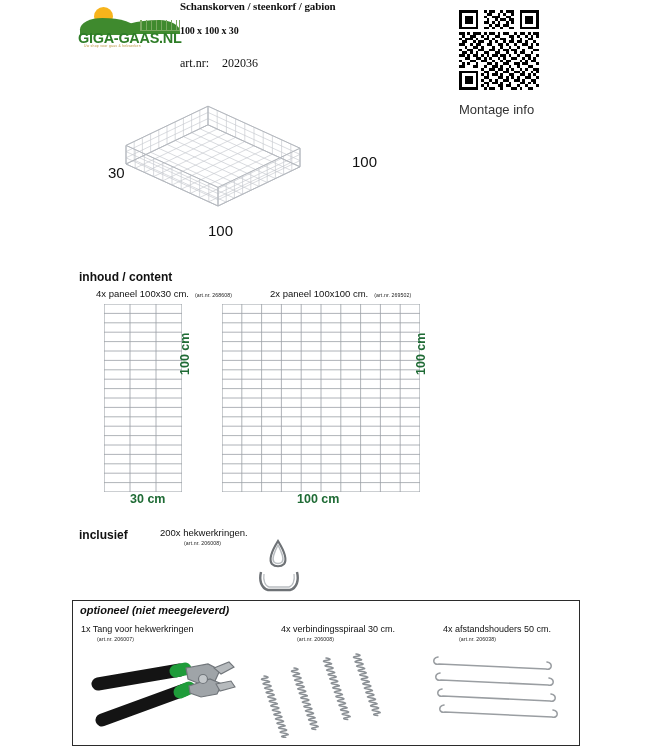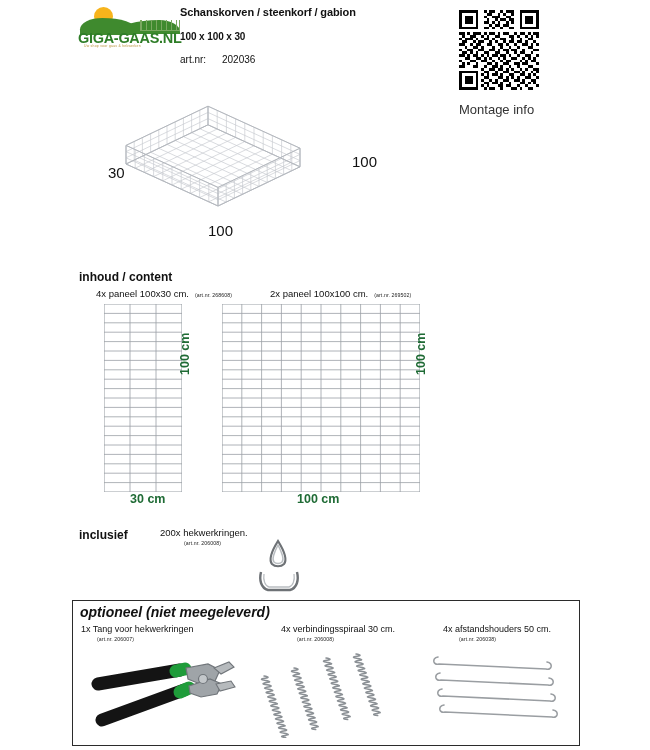--- a/index.html
+++ b/index.html
@@ -25,24 +25,24 @@
                  background: #3f8a2e; border-radius: 80% 40% 0 0 / 100% 100% 0 0; }
   .logo-fence { position: absolute; left: 62px; top: 14px; width: 40px; height: 11px;
                 border: 1px solid #7aa861; border-top: 0;
                 background: repeating-linear-gradient(90deg,#7aa861 0 1px,transparent 1px 5px); }
   .logo-word { position: absolute; left: 0; top: 24px; width: 104px;
                font-size: 14.5px; font-weight: bold; color: #2e7d27; letter-spacing: -0.3px;
                font-family: "Liberation Sans", sans-serif; }
   .logo-tag { position: absolute; left: 6px; top: 38px; width: 96px;
               font-size: 3.4px; color: #b8923e; letter-spacing: .25px; }
 
-  #title-block { position: absolute; left: 180px; top: 6px; width: 250px; }
+  #title-block { position: absolute; left: 180px; top: 0; width: 250px; font-family: Liberation Serif, serif; }
   .prod-title { font-size: 11px; font-weight: bold; color: #111; letter-spacing: -0.1px; }
   .prod-dims  { font-size: 10px; font-weight: bold; color: #111; margin-top: 13px; letter-spacing: -0.1px; }
-  .artrow { margin-top: 12px; font-size: 10px; color: #111; }
+  .artrow { margin-top: 20px; font-size: 12px; color: #111; }
   .artrow .lbl { display: inline-block; width: 42px; }
 
   
   #qr-wrap { position: absolute; left: 459px; top: 10px; }
   #qr { width: 80px; height: 80px; display: block; background: #fff; }
   .qr-caption { margin-top: 12px; font-size: 13px; color: #333; }
 
   
   #basket { position: absolute; left: 96px; top: 44px; width: 330px; height: 200px; }
   #basket svg { display: block; }
@@ -77,21 +77,21 @@
   
   #lbl-rings { position: absolute; left: 160px; top: 527px; font-size: 9.5px; color: #111; }
   #lbl-rings .artnr-small { display: block; margin-left: 24px; margin-top: 2px; }
   #ring-a { position: absolute; left: 264px; top: 538px; }
   #ring-b { position: absolute; left: 258px; top: 570px; }
 
   
   #opt-box { position: absolute; left: 72px; top: 600px; width: 508px; height: 146px;
              border: 1px solid #2b2b2b; background: #fff; }
   #opt-head { position: absolute; left: 80px; top: 604px;
-              font-size: 14px; font-weight: bold; font-style: italic; color: #111; }
+              font-size: 11px; font-weight: bold; font-style: italic; color: #111; }
 
   .opt-item { position: absolute; font-size: 9px; color: #111; white-space: nowrap; }
   .opt-item .artnr-small { display: block; margin-left: 16px; margin-top: 2px; }
   #opt-1 { left: 81px; top: 624px; }
   #opt-2 { left: 281px; top: 624px; }
   #opt-3 { left: 443px; top: 624px; }
 
   #img-pliers  { position: absolute; left: 88px;  top: 648px; }
   #img-spirals { position: absolute; left: 258px; top: 646px; }
   #img-spacers { position: absolute; left: 428px; top: 650px; }

